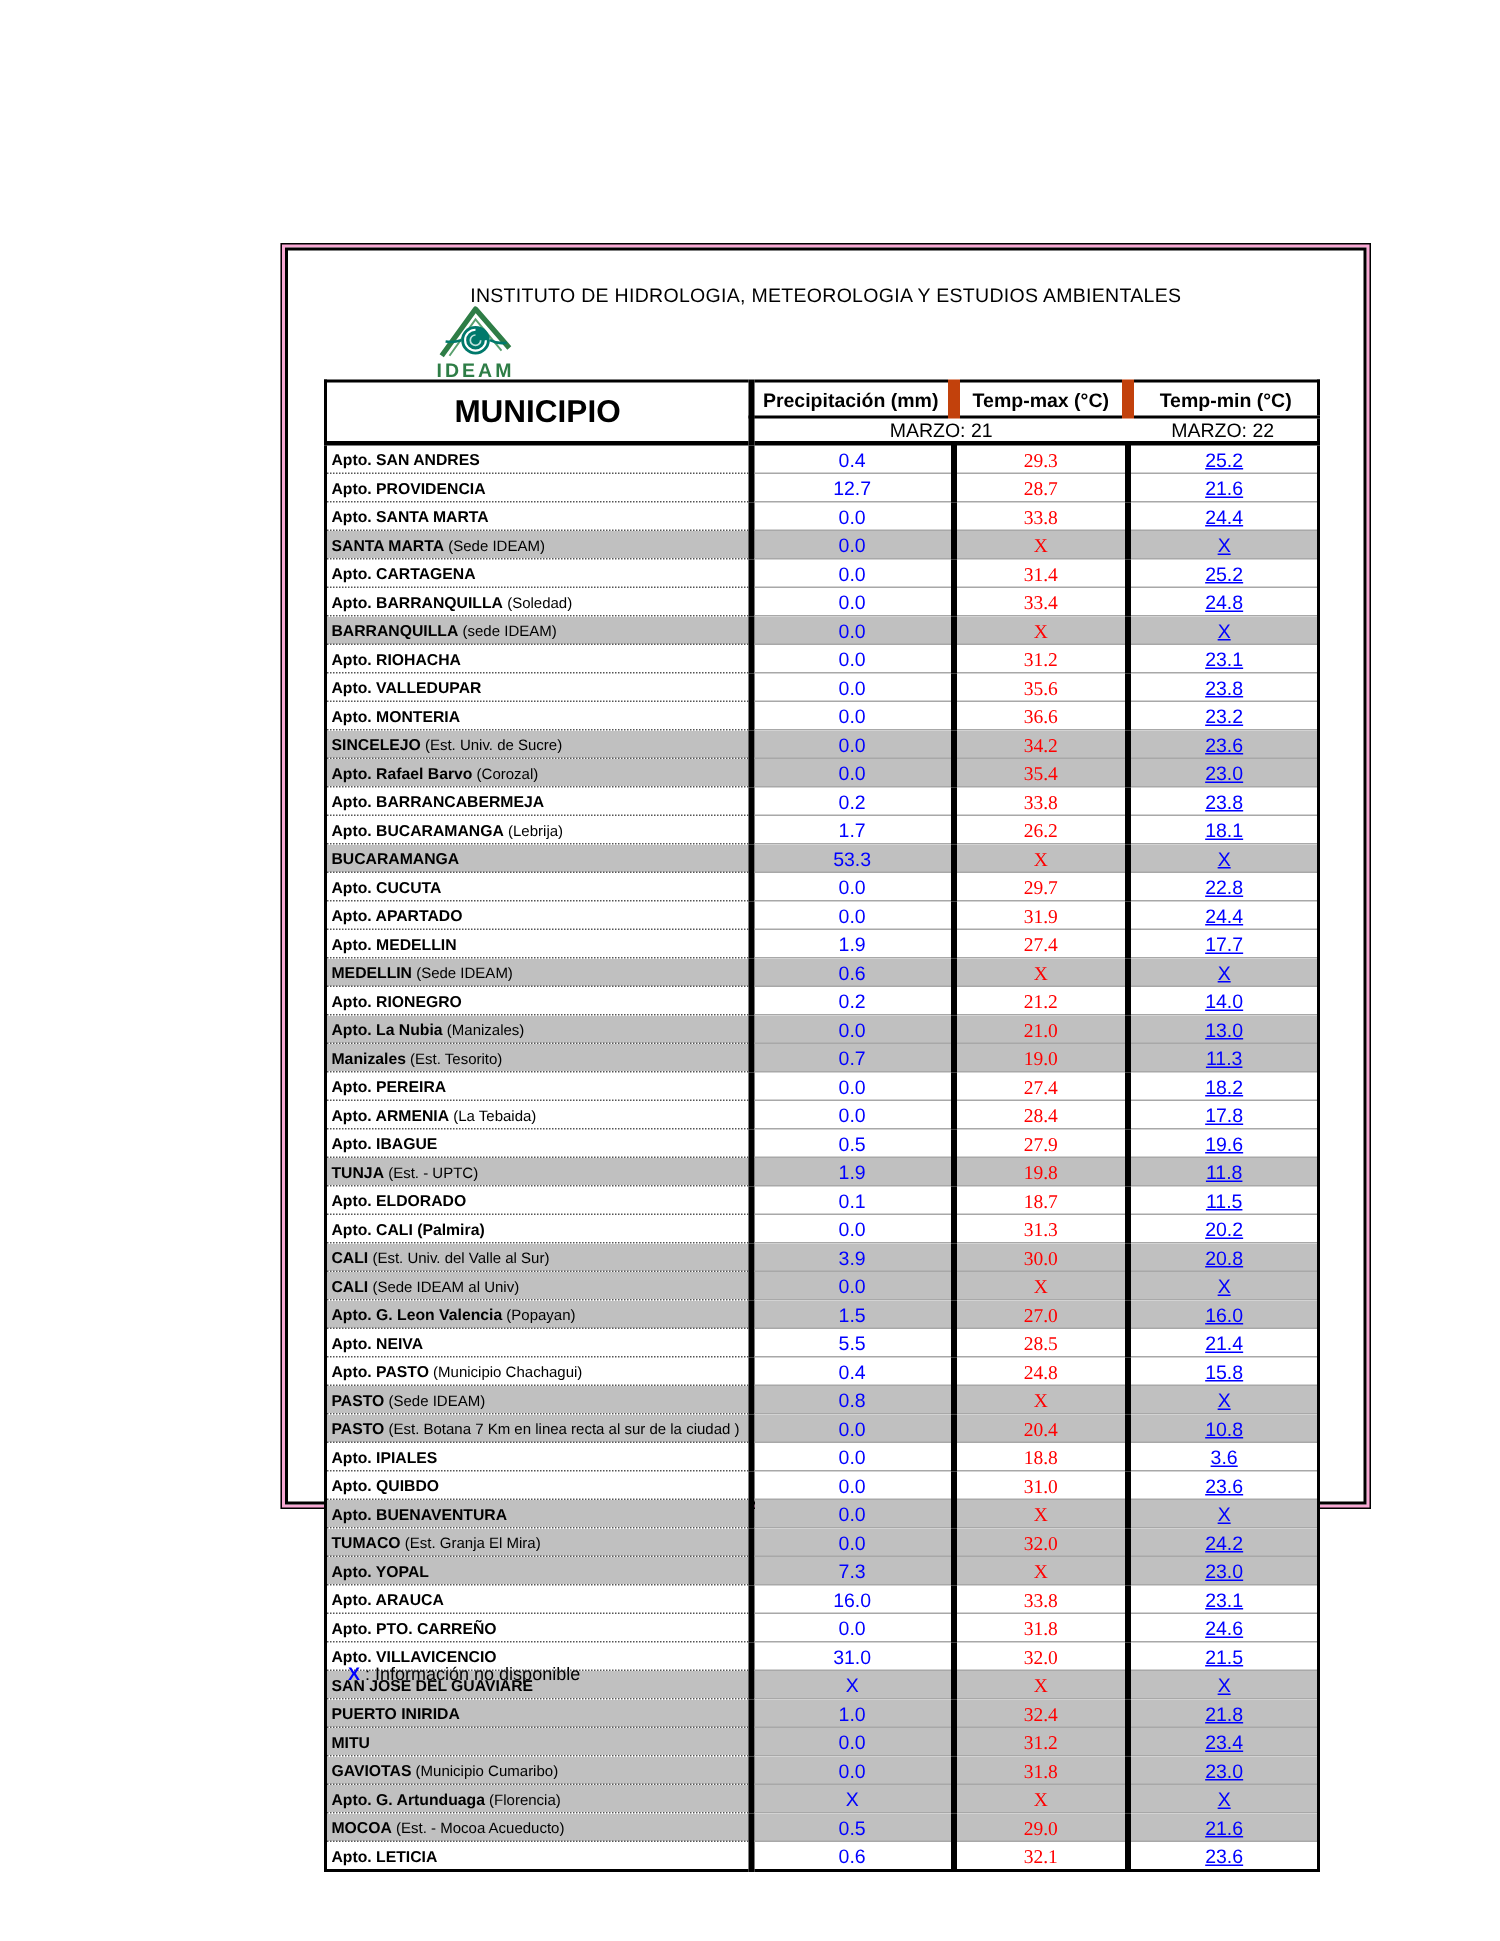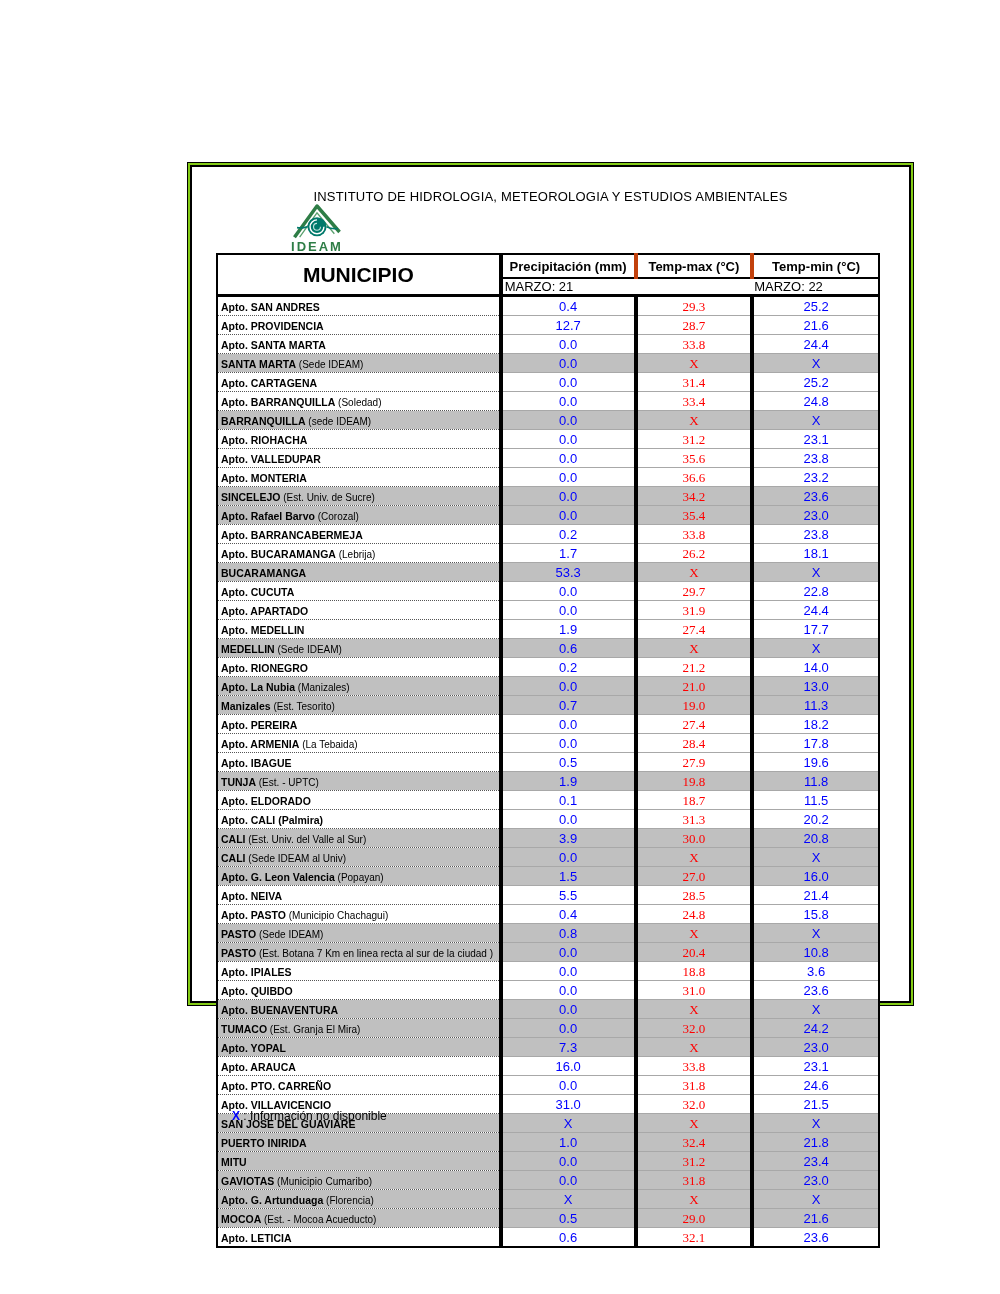--- a/index.html
+++ b/index.html
@@ -1,36 +1,36 @@
 <!DOCTYPE html>
 <html style="--precip-color: #0000ff; --tmax-color: #ff0000; --tmin-color: #0000ff; --shade-color: #c0c0c0;"><head>
 <meta charset="utf-8">
 <style>
   html,body{margin:0;padding:0;background:#fff;}
   body{width:1000px;height:1294px;position:relative;font-family:"Liberation Sans",sans-serif;color:#000;}
-  .frame-outer{position:absolute;left:187px;top:162px;width:727px;height:844px;border:1px solid #000;padding:2px;box-sizing:border-box;background:#84cc16;}
+  .frame-outer{position:absolute;left:187px;top:162px;width:727px;height:844px;border:1px solid #000;padding:2px;box-sizing:border-box;background:#f9a8d4;}
   .frame-inner{width:100%;height:100%;border:2px solid #000;box-sizing:border-box;position:relative;background:#fff;}
   .title{position:absolute;left:0;top:22px;width:100%;text-align:center;font-size:13px;letter-spacing:.2px;}
   .subtitle{position:absolute;left:0;top:58px;width:100%;text-align:center;font-size:13px;}
   .logo{position:absolute;left:95px;top:30px;width:60px;text-align:center;}
   .logo svg{display:block;margin:0 auto;}
   .logo-text{font-size:13px;font-weight:bold;color:#2e7d46;letter-spacing:2px;margin-top:-2px;}
   table.data{position:absolute;left:24px;top:86px;border-collapse:collapse;table-layout:fixed;width:664px;border:2px solid #000;}
   th,td{padding:0 2px;overflow:hidden;white-space:nowrap;box-sizing:border-box;}
   col.c-muni{width:282px;}col.c-precip{width:134px;}col.c-tmax{width:116px;}col.c-tmin{width:126px;}
   th.muni-h{font-size:21px;font-weight:bold;border-right:4px solid #000;border-bottom:3px solid #000;text-align:center;}
   th.col-h{font-size:13px;font-weight:bold;border-bottom:2px solid #000;height:24px;text-align:center;}
-  th.b-right{border-right:4px solid #c2410c;}
-  td.date-cell{font-size:13px;text-align:left;border-bottom:3px solid #000;height:17px;}
+  th.b-right{border-right:8px solid #c2410c;}
+  td.date-cell{font-size:13px;text-align:center;border-bottom:3px solid #000;height:17px;}
   tbody tr{height:16px;}
   td.muni{text-align:left;border-right:4px solid #000;border-bottom:1px dotted #555;padding-left:3px;}
   td.val{text-align:center;border-bottom:1px solid #a8a8a8;font-size:13px;line-height:15px;}
   td.precip{border-right:4px solid #000;color:var(--precip-color,#0000ff);}
   td.tmax{border-right:4px solid #000;color:var(--tmax-color,#ff0000);font-family:Liberation Serif, serif;}
-  td.tmin{color:var(--tmin-color,#0000ff);}
+  td.tmin{color:var(--tmin-color,#0000ff);text-decoration:underline;}
   tr.shaded td{background:var(--shade-color,#c0c0c0);}
   .name{font-weight:bold;font-size:10.5px;}
   .note{font-size:10px;}
   .legend{position:absolute;left:28px;top:942px;font-size:12px;margin-left:12px;}
   .legend .x{color:var(--precip-color,#0000ff);font-weight:bold;}
 </style>
 </head>
 <body>
 
 <div class="frame-outer">

